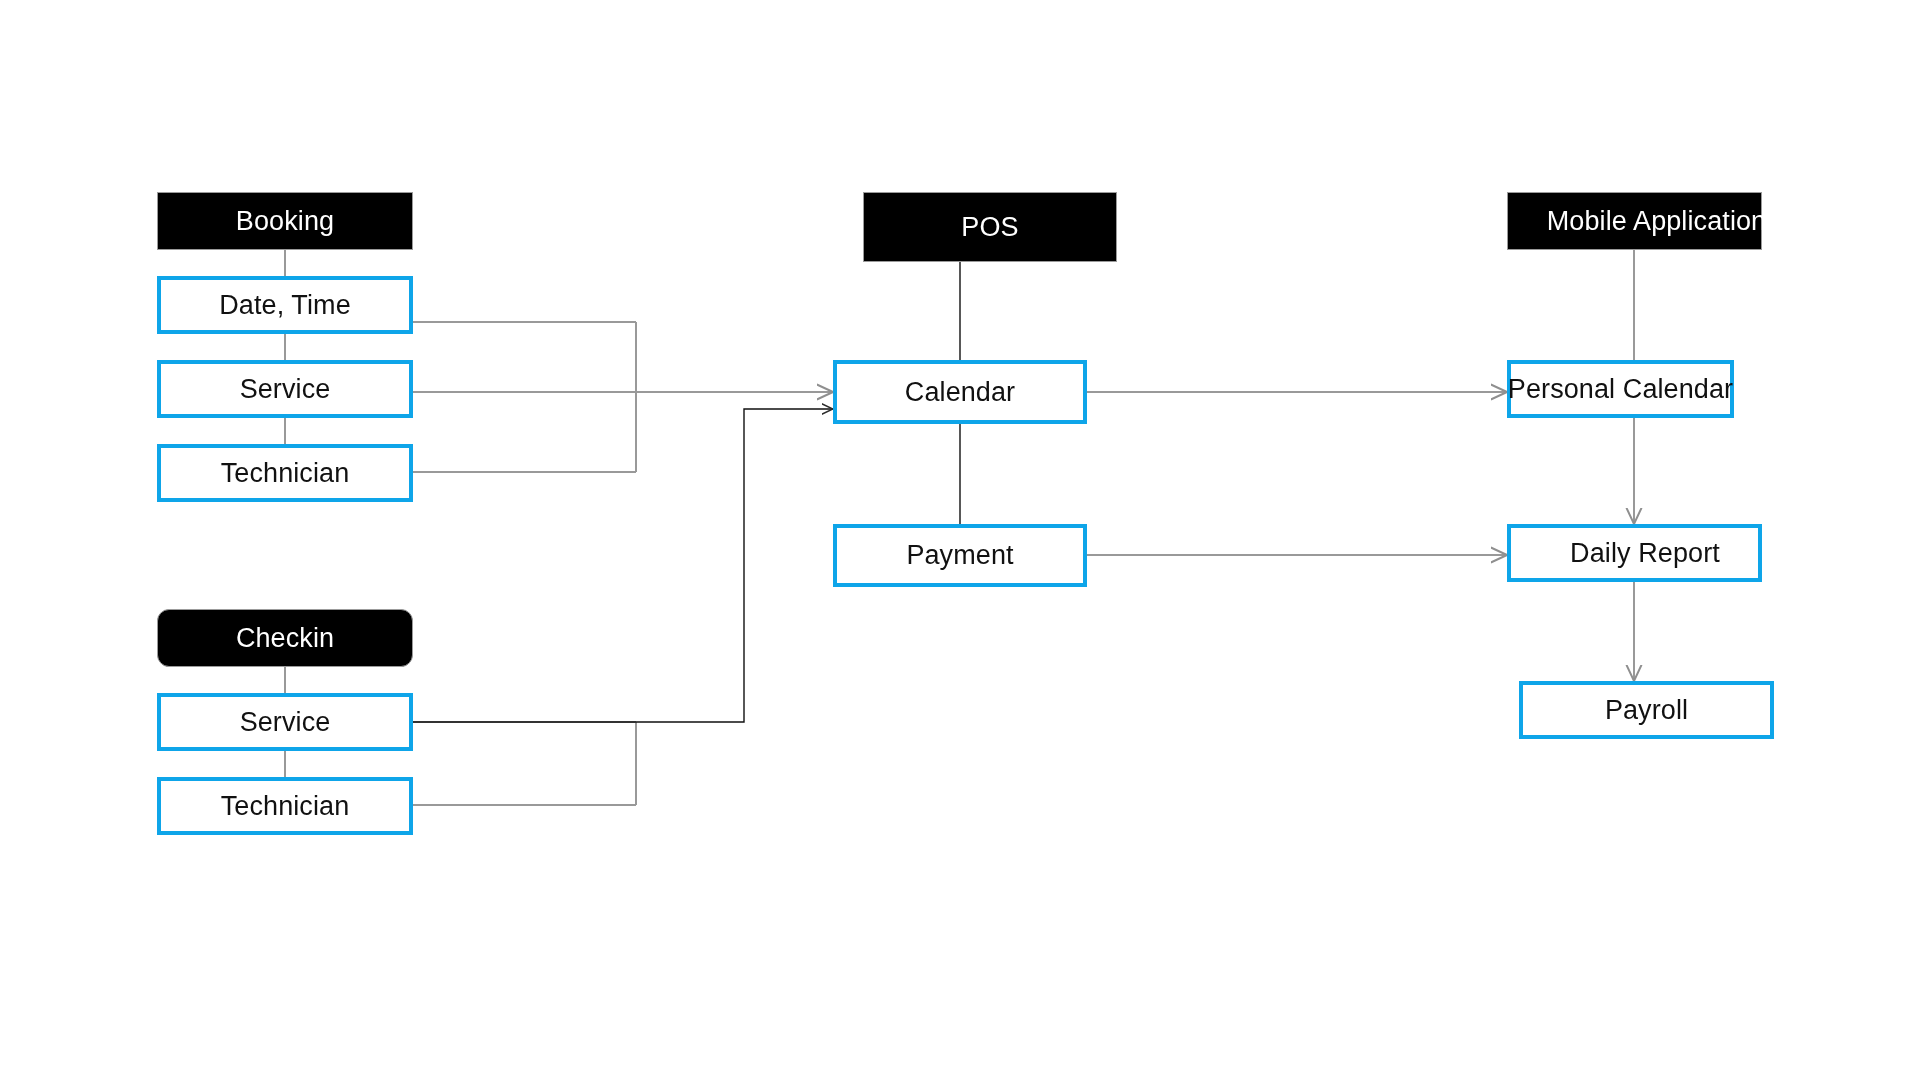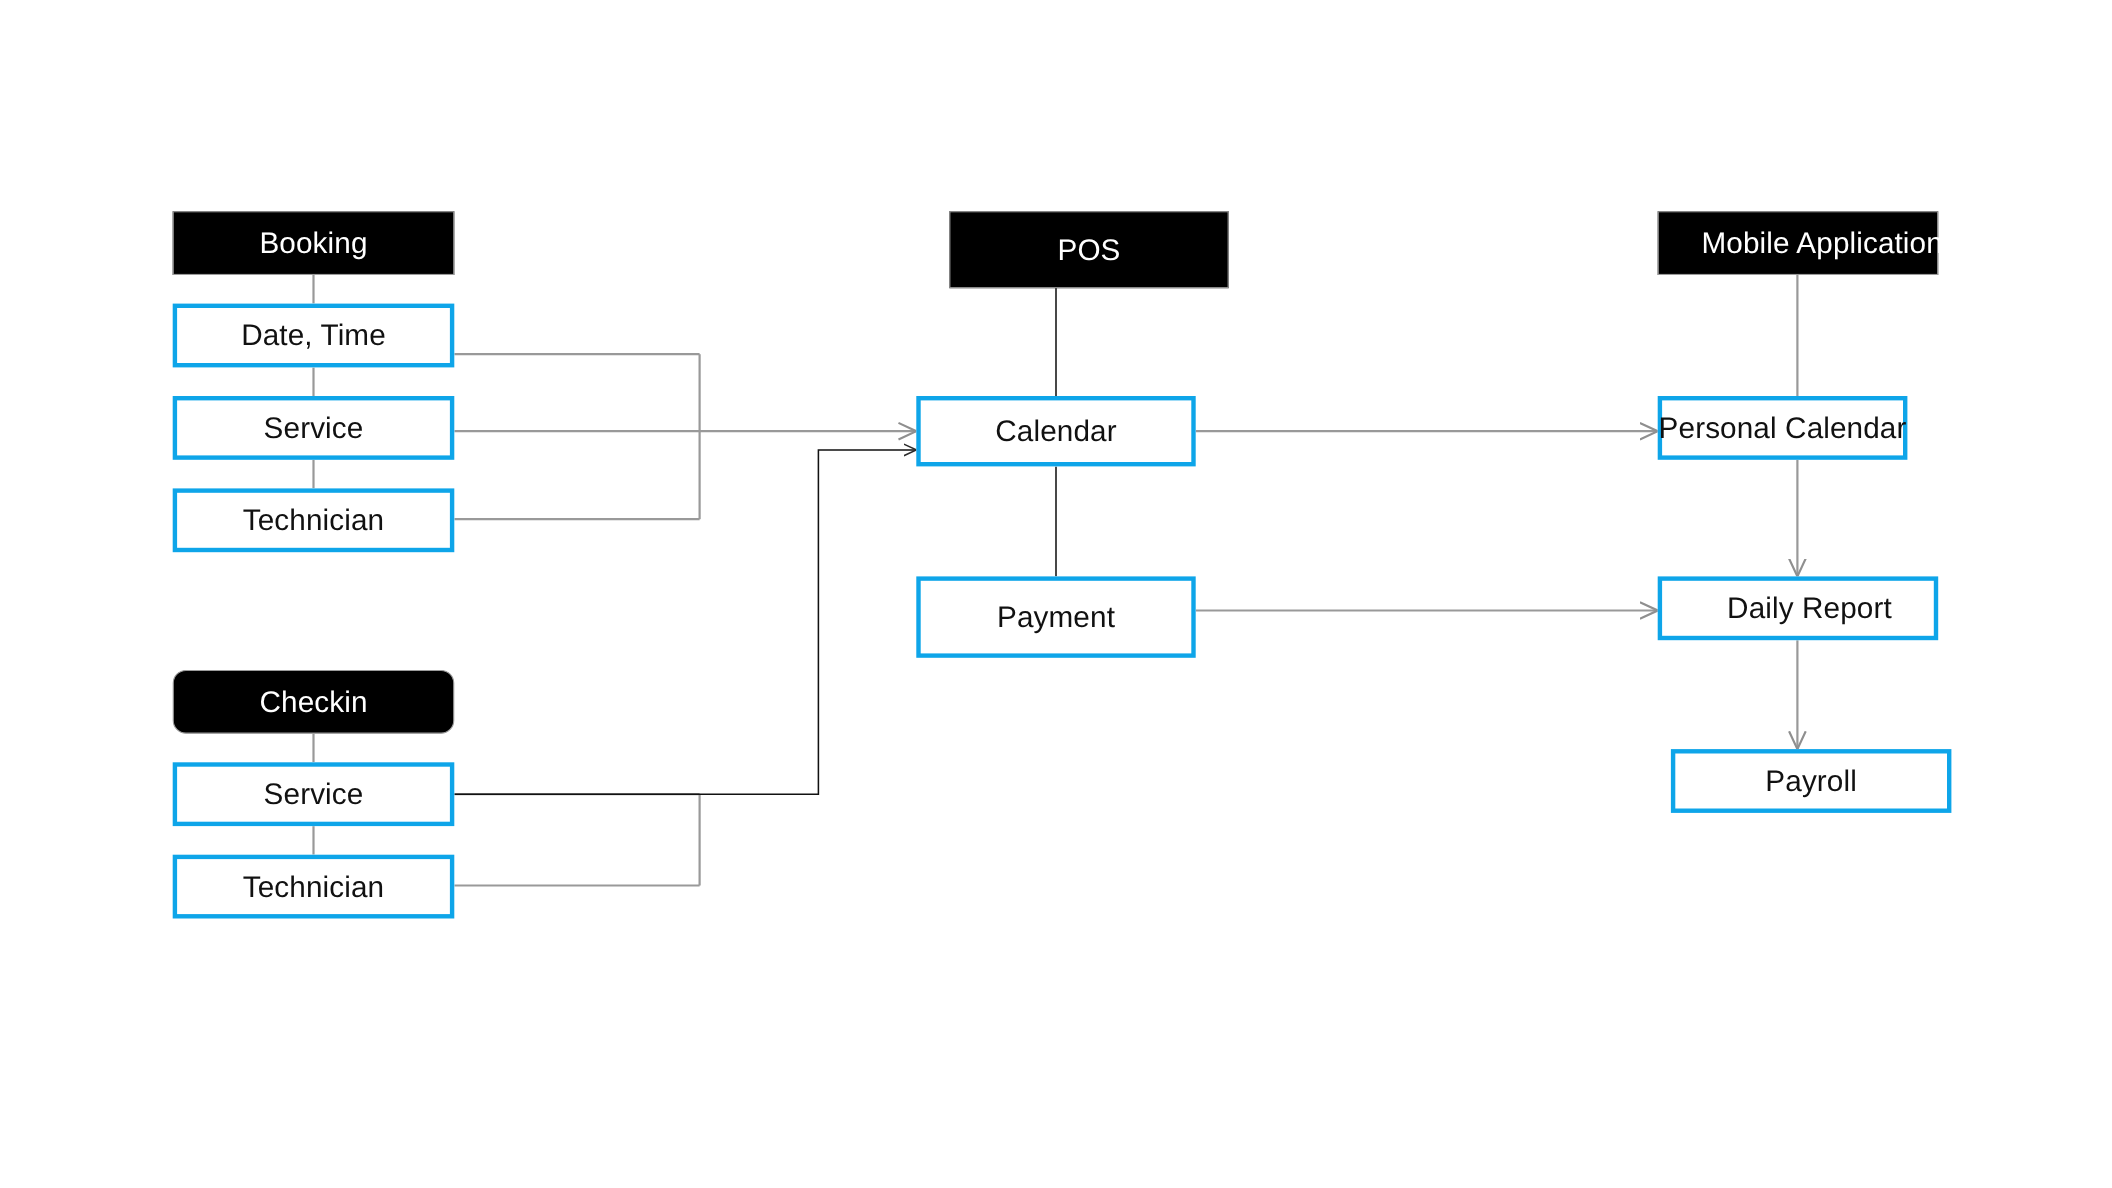--- a/index.html
+++ b/index.html
@@ -109,21 +109,21 @@
       </div>
       <div class="node plain" style="left: 157px; top: 777px; width: 256px; height: 58px;">
         <span>Technician</span>
       </div>
       <div class="node header" style="left: 833px; top: 192px; width: 254px; height: 70px; margin-left: 30px;">
         <span>POS</span>
       </div>
       <div class="node plain" style="left: 833px; top: 360px; width: 254px; height: 64px;">
         <span>Calendar</span>
       </div>
-      <div class="node plain" style="left: 833px; top: 524px; width: 254px; height: 74px;">
+      <div class="node plain" style="left: 833px; top: 524px; width: 254px; height: 63px;">
         <span>Payment</span>
       </div>
       <div class="node header" style="left: 1507px; top: 192px; width: 255px; height: 58px; padding-left: 44px;">
         <span>Mobile Application</span>
       </div>
       <div class="node plain" style="left: 1507px; top: 360px; width: 227px; height: 58px;">
         <span>Personal Calendar</span>
       </div>
       <div class="node plain" style="left: 1507px; top: 524px; width: 255px; height: 58px; padding-left: 21px;">
         <span>Daily Report</span>

